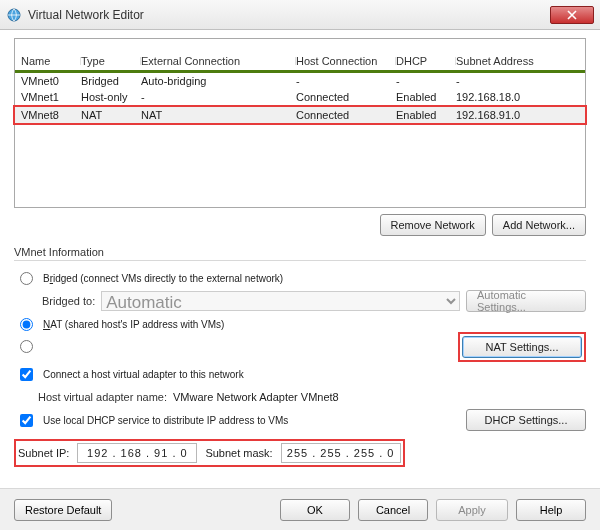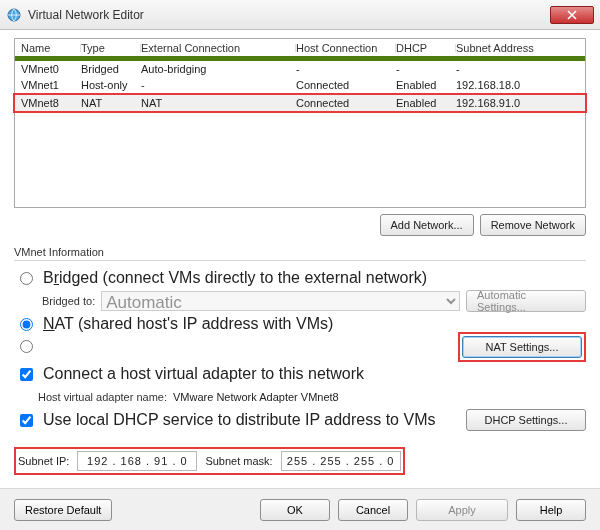--- a/index.html
+++ b/index.html
@@ -26,21 +26,21 @@
 
 .listbox {
   border: 1px solid #a9a9a9; height: 170px; background: #fff;
   display: flex; flex-direction: column;
 }
 .listhdr, .listrow {
   display: grid;
   grid-template-columns: 60px 60px 155px 100px 60px 120px;
   align-items: center; padding: 2px 6px;
 }
-.listhdr { background: #fff; border-bottom: 5px solid #4d7c0f; height: 22px; }
+.listhdr { background: #fff; border-bottom: 3px solid #4d7c0f; height: 22px; margin-top: 12px; }
 .listhdr > div { font-size: 11px; color: #333; position: relative; padding-right: 4px; }
 .listhdr > div:not(:last-child)::after {
   content: ""; position: absolute; right: 0; top: 2px; bottom: 2px; width: 1px; background: #e0e0e0;
 }
 .listrow { height: 16px; font-size: 11px; }
 .listrow.sel { background: #f0f0f0; }
 
 .row-hl { border: 2px solid #e63a3a; margin: 0 -2px; }
 
 .btnrow { display: flex; justify-content: flex-end; gap: 6px; margin-top: 6px; }
@@ -50,21 +50,21 @@
   border: 1px solid #8e8e8e; border-radius: 3px;
   display: inline-flex; align-items: center; cursor: default;
 }
 .btn.disabled { color: #8a8a8a; border-color: #b8b8b8; }
 .btn.focus { border: 1px solid #3c7fb1; box-shadow: inset 0 0 0 1px #a3d1ff; }
 
 .group-label { font-size: 11px; color: #333; margin: 10px 0 2px; }
 .group { border-top: 1px solid #d8d8d8; padding-top: 6px; }
 
 .optline { display: flex; align-items: center; gap: 6px; height: 22px; }
-.optline label { font-size: 16px; }
+.optline label { font-size: 10px; }
 input[type=radio], input[type=checkbox] { margin: 0 4px 0 6px; }
 .under { text-decoration: underline; }
 
 .sub { display: flex; align-items: center; gap: 6px; margin-left: 28px; height: 24px; }
 .sub label { color: #333; }
 select.w { flex: 1; height: 20px; font-size: 17px; background: #f4f4f4; border: 1px solid #b8b8b8; color: #666; }
 
 .rightbtn { width: 120px; margin-left: auto; justify-content: center; }
 
 .hl-box { border: 2px solid #e63a3a; padding: 2px; display: inline-flex; margin-top: 45px; }
@@ -135,22 +135,22 @@
         <div>NAT</div>
         <div>NAT</div>
         <div>Connected</div>
         <div>Enabled</div>
         <div>192.168.91.0</div>
       </div>
     </div>
   </div>
 
   <div class="btnrow">
+    <div class="btn">Remove Network</div>
     <div class="btn">Add Network...</div>
-    <div class="btn">Remove Network</div>
   </div>
 
   <div class="group-label">VMnet Information</div>
   <div class="group">
 
     <div class="optline">
       <input type="radio" name="mode" style="">
       <label><span>B</span><span class="under">r</span><span>idged (connect VMs directly to the external network)</span></label>
     </div>
     <div class="sub">
@@ -185,32 +185,32 @@
       <span>VMware Network Adapter VMnet8</span>
     </div>
 
     <div class="optline">
       <input type="checkbox" checked="" style="">
       <label>Use local DHCP service to distribute IP address to VMs</label>
       <span style="flex:1"></span>
       <div class="btn rightbtn">DHCP Settings...</div>
     </div>
 
-    <div class="hl-box" style="margin-top:16px">
+    <div class="hl-box" style="margin-top:8px">
       <div class="iprow" style="margin-top:0">
         <label>Subnet IP:</label>
         <div class="ipbox">192 . 168 . 91  .  0</div>
         <label>Subnet mask:</label>
         <div class="ipbox">255 . 255 . 255 .  0</div>
       </div>
     </div>
 
   </div>
 </div>
 
 <div class="footer">
   <div class="btn">Restore Default</div>
   <span class="spacer"></span>
   <div class="btn" style="width:70px;justify-content:center">OK</div>
   <div class="btn" style="width:70px;justify-content:center">Cancel</div>
-  <div class="btn disabled" style="width:92px;justify-content:center">Apply</div>
+  <div class="btn disabled" style="width:72px;justify-content:center">Apply</div>
   <div class="btn" style="width:70px;justify-content:center">Help</div>
 </div>
 
 </body></html>

